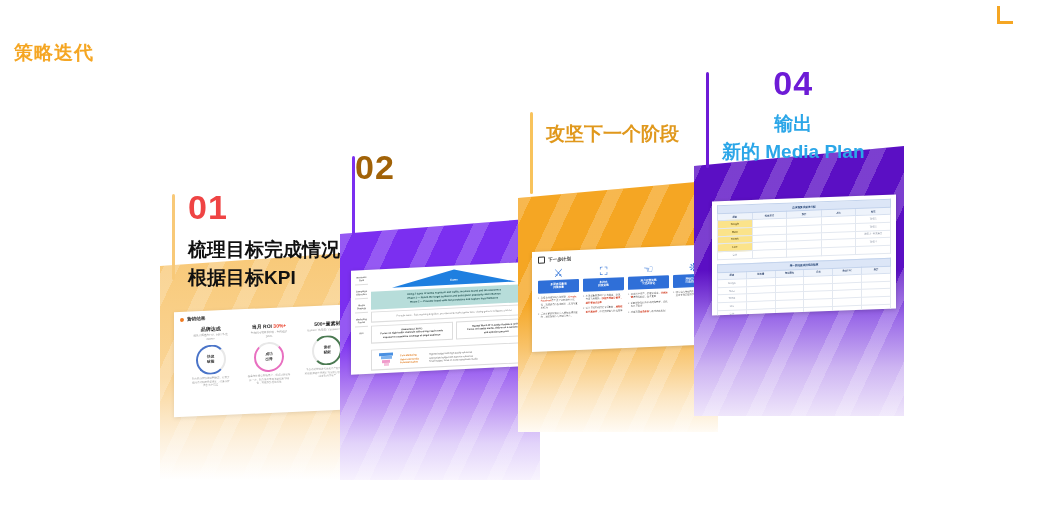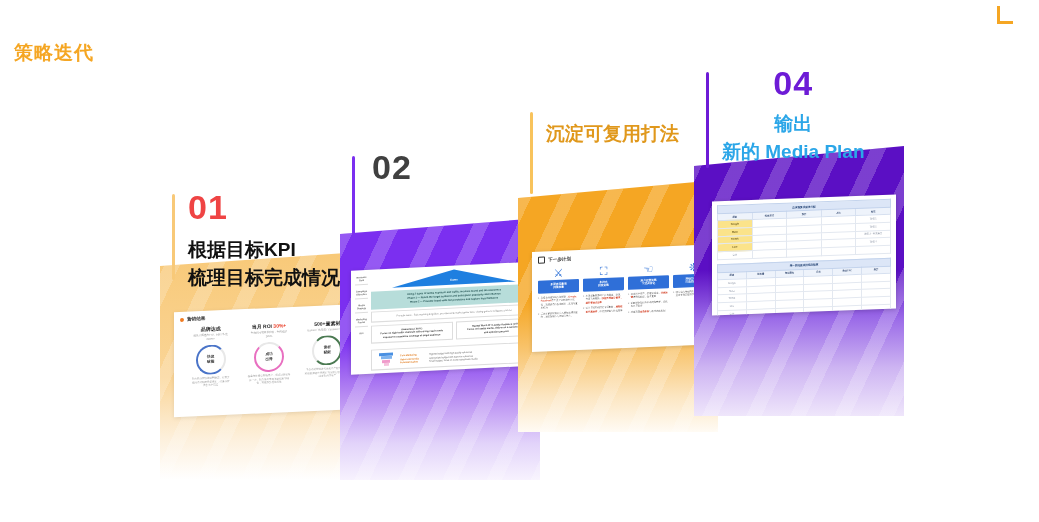--- a/index.html
+++ b/index.html
@@ -187,22 +187,22 @@
   </div>
 
   <div class="card" id="card1">
     <div class="frame" id="c1-frame">
       <div class="stripes"></div>
     </div>
     <div class="label" id="c1-label">
       <div class="bar" id="c1-bar"></div>
       <div class="num" style="color:#ef4444;padding-left:16px">01</div>
       <div style="padding-left:16px;margin-top:12px;color:#111">
+        <div class="ltxt">梳理目标完成情况</div>
         <div class="ltxt">根据目标KPI</div>
-        <div class="ltxt">梳理目标完成情况</div>
       </div>
     </div>
     <div class="thumb" id="c1-thumb">
       <div class="s1">
         <div class="s1-hd">
           <span class="s1-dot"></span>
           <span>营销结果</span>
         </div>
         <div class="s1-cols">
           <div class="s1-col">
@@ -244,21 +244,21 @@
       </div>
     </div>
   </div>
 
   <div class="card" id="card2">
     <div class="frame" id="c2-frame">
       <div class="stripes"></div>
     </div>
     <div class="label" id="c2-label">
       <div class="bar" id="c2-bar"></div>
-      <div class="num" style="color:#404040;padding-left:20px">02</div>
+      <div class="num" style="color:#a16207;padding-left:3px">02</div>
     </div>
     <div class="thumb" id="c2-thumb">
       <div class="s2">
         <div class="s2-side">
           <div style="white-space: pre-line;">Business
 Goal</div>
           <div style="white-space: pre-line;">Campaign
 Objective</div>
           <div style="white-space: pre-line;">Media
 Strategy</div>
@@ -314,21 +314,21 @@
     </div>
   </div>
 
   <div class="card" id="card3">
     <div class="frame" id="c3-frame">
       <div class="stripes"></div>
     </div>
     <div class="label" id="c3-label">
       <div class="bar" id="c3-bar"></div>
       <div style="padding-left:16px;margin-top:12px;color:#E0981C">
-        <div class="ltxt">沉淀可复用打法</div>
+        <div class="ltxt">攻坚下一个阶段</div>
       </div>
     </div>
     <div class="thumb" id="c3-thumb">
       <div class="s3">
         <div class="s3-hd">
           <span class="s3-ico"></span>
           <span>下一步计划</span>
         </div>
         <div class="s3-cols">
           <div class="s3-col">

